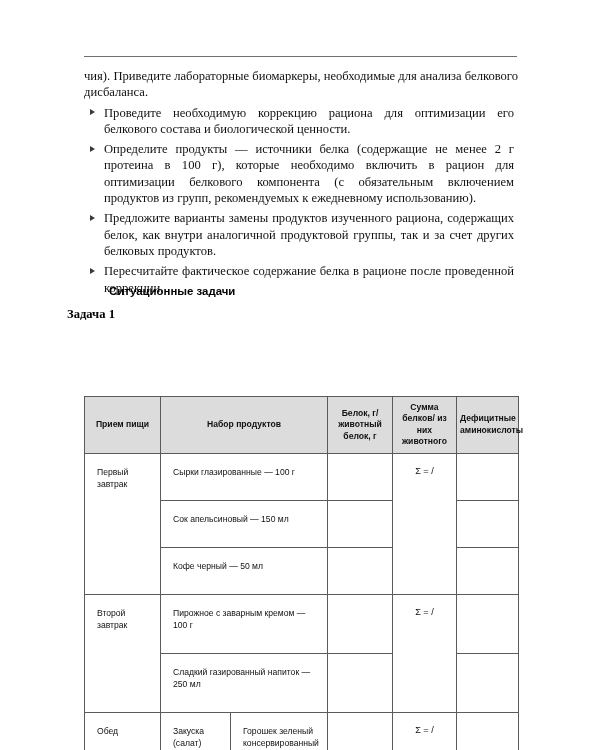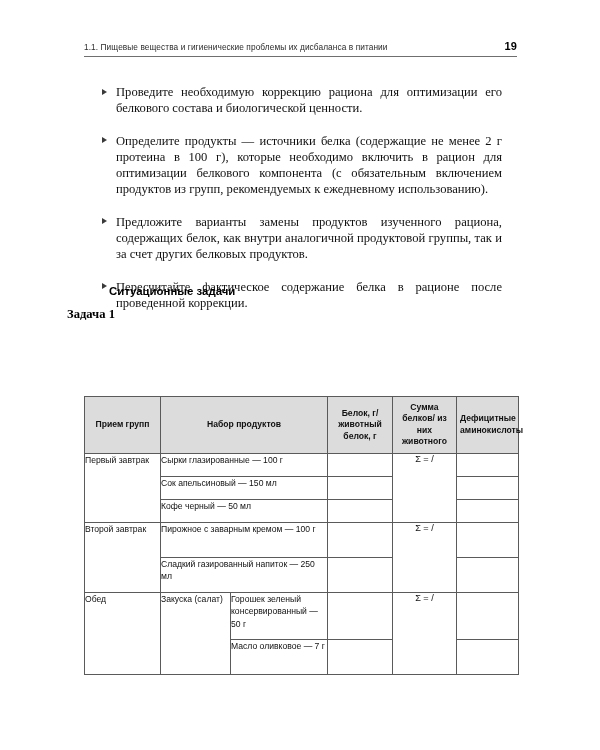--- a/index.html
+++ b/index.html
@@ -70,21 +70,21 @@
     text-align: justify;
   }
   ul.bullets {
     list-style: none;
     margin: 0;
     padding: 0;
   }
   ul.bullets > li {
     position: relative;
     padding-left: 16px;
-    margin: 16px;
+    margin: 4px;
     text-align: justify;
   }
   ul.bullets > li .tri {
     position: absolute;
     left: 2px;
     top: 4.5px;
     width: 0; height: 0;
     border-left: 5px solid #3a3a3a;
     border-top: 3.4px solid transparent;
     border-bottom: 3.4px solid transparent;
@@ -148,21 +148,21 @@
   }
   table.data col.c1 { width: 76px; }
   table.data col.c2a { width: 70px; }
   table.data col.c2b { width: 97px; }
   table.data col.c3 { width: 65px; }
   table.data col.c4 { width: 64px; }
   table.data col.c5 { width: 62px; }
 
   table.data th, table.data td {
     border: 1px solid #5a5a5a;
-    padding: 0;
+    padding: 12px;
     vertical-align: top;
   }
   table.data thead th {
     background: #dcdcdc;
     text-align: center;
     vertical-align: middle;
     font-weight: bold;
     line-height: 11.4px;
     padding: 5px 3px;
     height: 56px;
@@ -196,27 +196,24 @@
   
   tr.h1 td { height: 22px; }
   tr.h2 td { height: 34px; }
   tr.h3 td { height: 46px; }
 </style>
 </head>
 <body>
 
 <div class="page">
 
-  <div class="runhead">
-    <span class="runhead-title">1.1. Пищевые вещества и гигиенические проблемы их дисбаланса в питании</span>
-    <span class="runhead-page">19</span>
-  </div>
   <div class="runhead-rule"></div>
 
   <div class="body-text">
+    <p class="para-cont">чия). Приведите лабораторные биомаркеры, необходимые для анализа белкового дисбаланса.</p>
     <ul class="bullets">
       <li><span class="tri"></span><span>Проведите необходимую коррекцию рациона для оптимизации его белкового состава и биологической ценности.</span></li>
       <li><span class="tri"></span><span>Определите продукты — источники белка (содержащие не менее 2 г протеина в 100 г), которые необходимо включить в рацион для оптимизации белкового компонента (с обязательным включением продуктов из групп, рекомендуемых к ежедневному использованию).</span></li>
       <li><span class="tri"></span><span>Предложите варианты замены продуктов изученного рациона, содержащих белок, как внутри аналогичной продуктовой группы, так и за счет других белковых продуктов.</span></li>
       <li><span class="tri"></span><span>Пересчитайте фактическое содержание белка в рационе после проведенной коррекции.</span></li>
     </ul>
   </div>
 
   <div class="sec-head" style="top:285px;">Ситуационные задачи</div>
   <div class="task-head" style="top:307px;">Задача 1</div>
@@ -228,21 +225,21 @@
       <colgroup>
         <col class="c1">
           <col class="c2a">
           <col class="c2b">
           <col class="c3">
           <col class="c4">
           <col class="c5">
       </colgroup>
       <thead>
         <tr>
-          <th>Прием групп</th>
+          <th>Прием пищи</th>
           <th colspan="2">Набор продуктов</th>
           <th>Белок, г/животный белок, г</th>
           <th>Сумма белков/ из них животного</th>
           <th>Дефицитные аминокислоты</th>
         </tr>
       </thead>
       <tbody>
 
         <tr class="h1">
           <td class="meal" rowspan="3">Первый завтрак</td>

